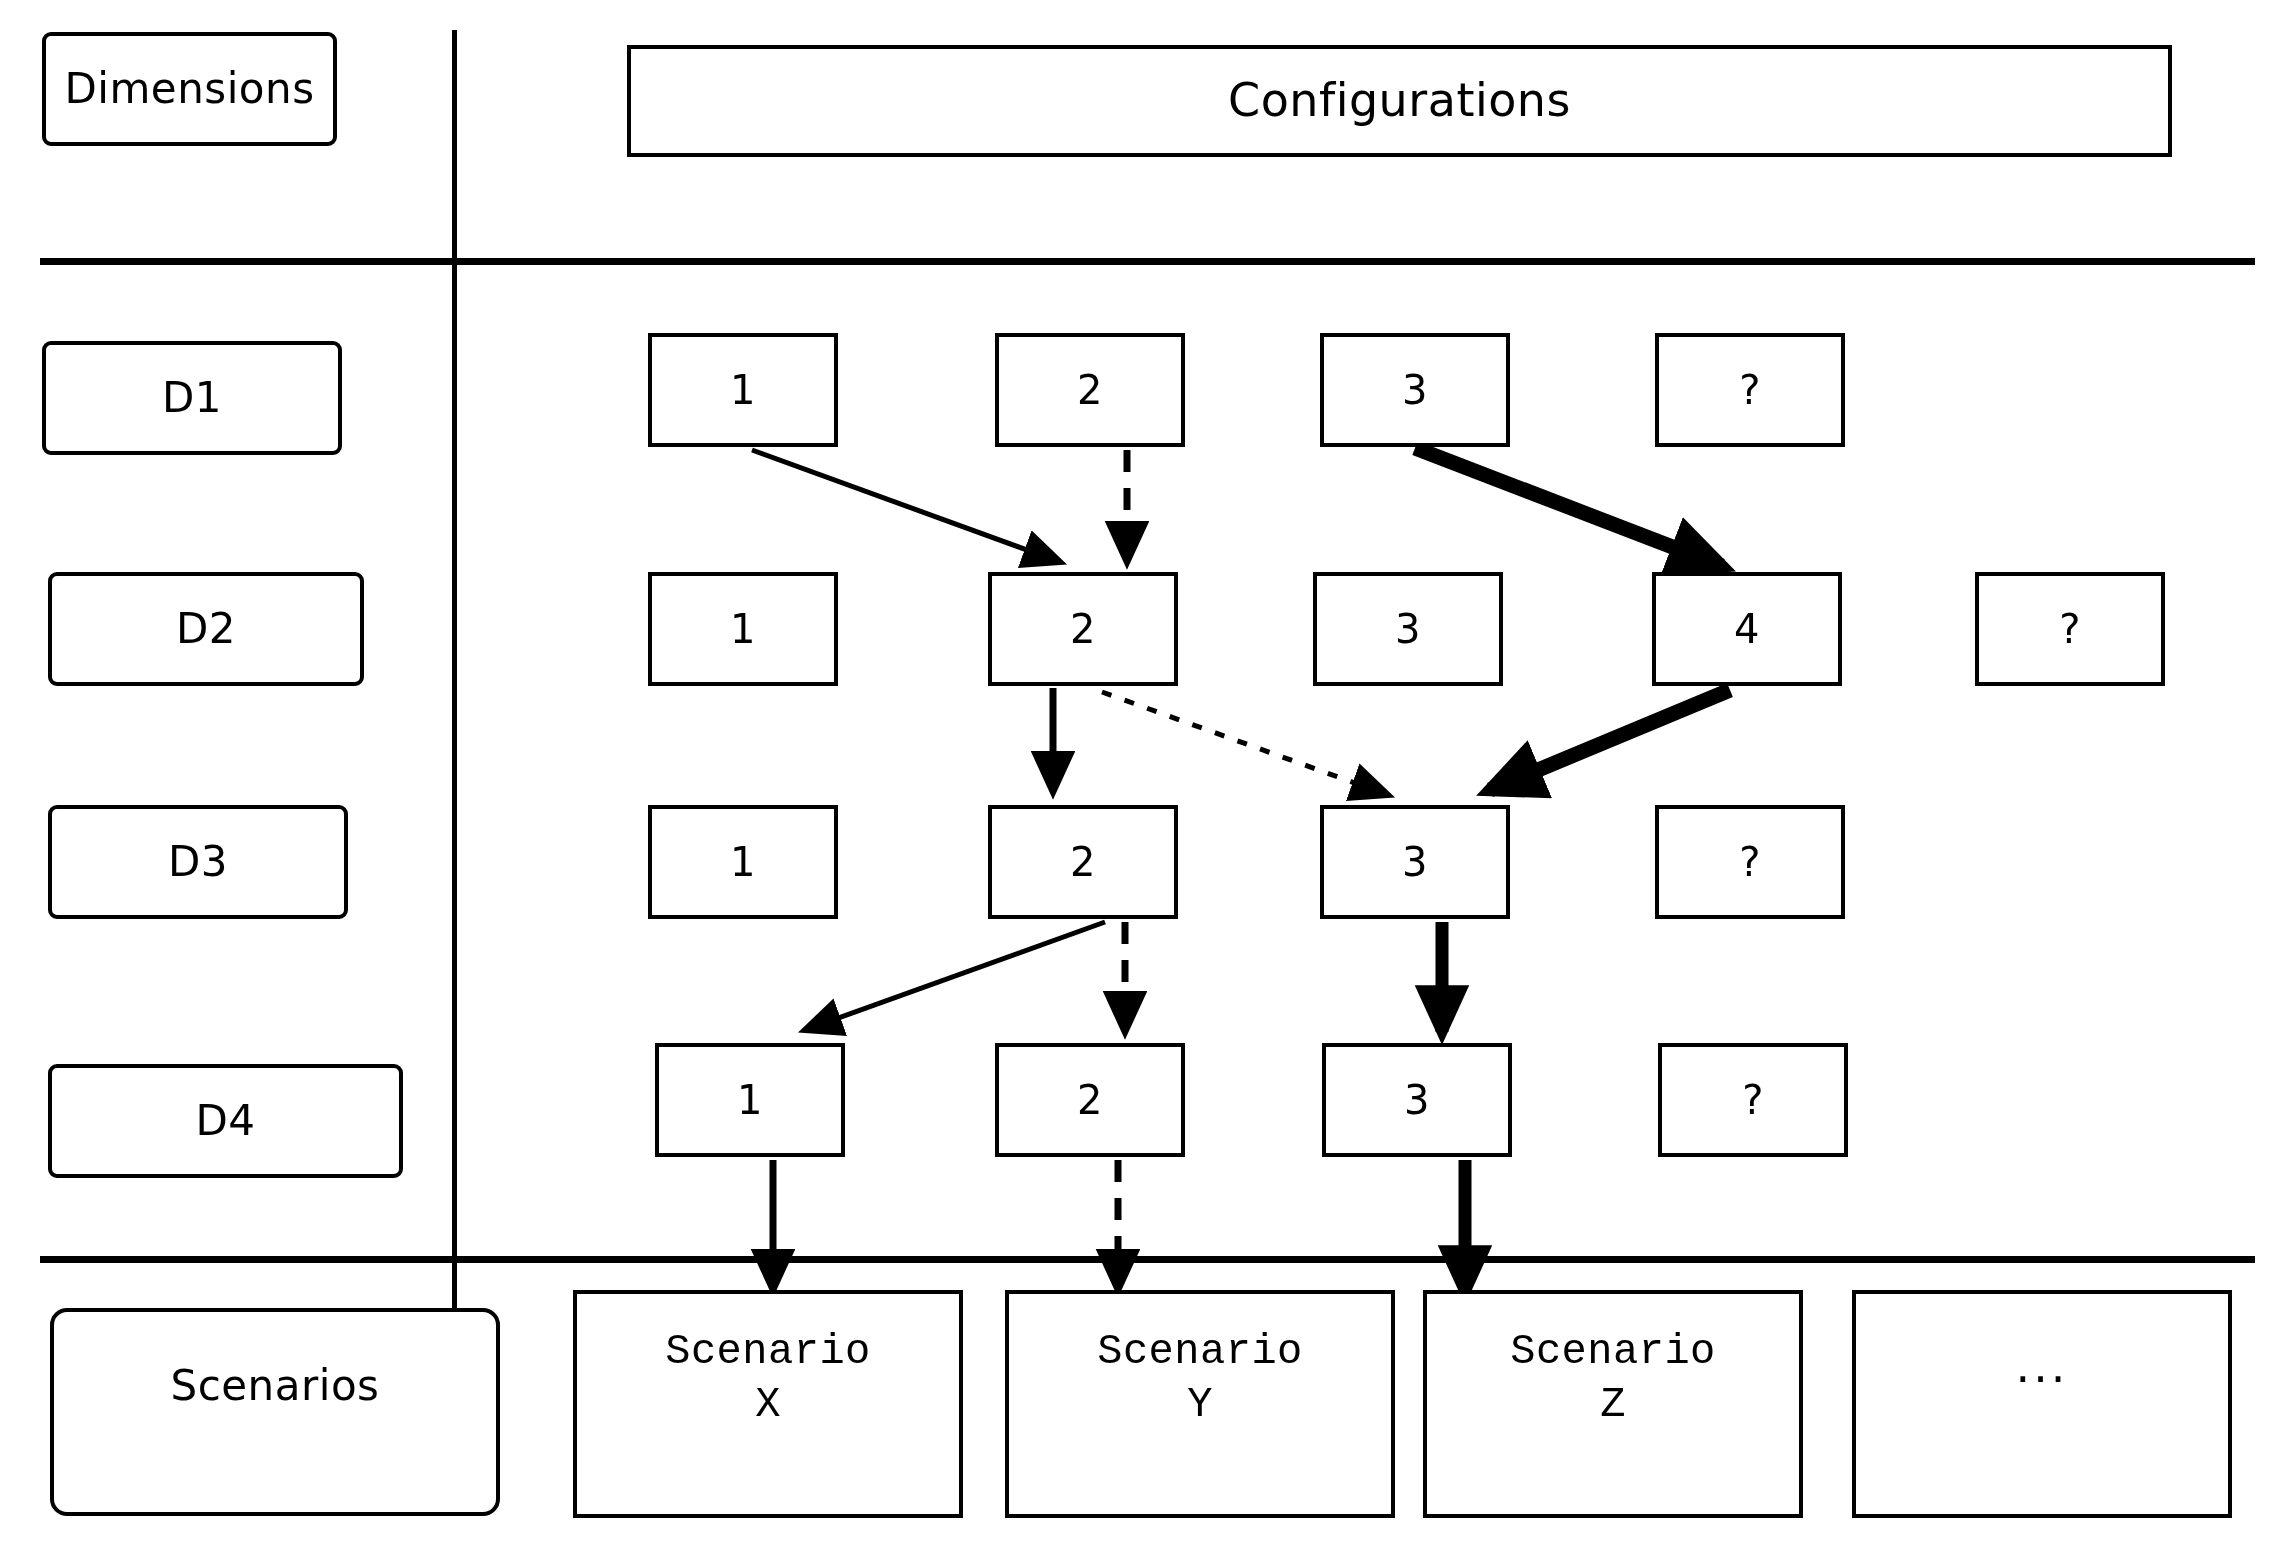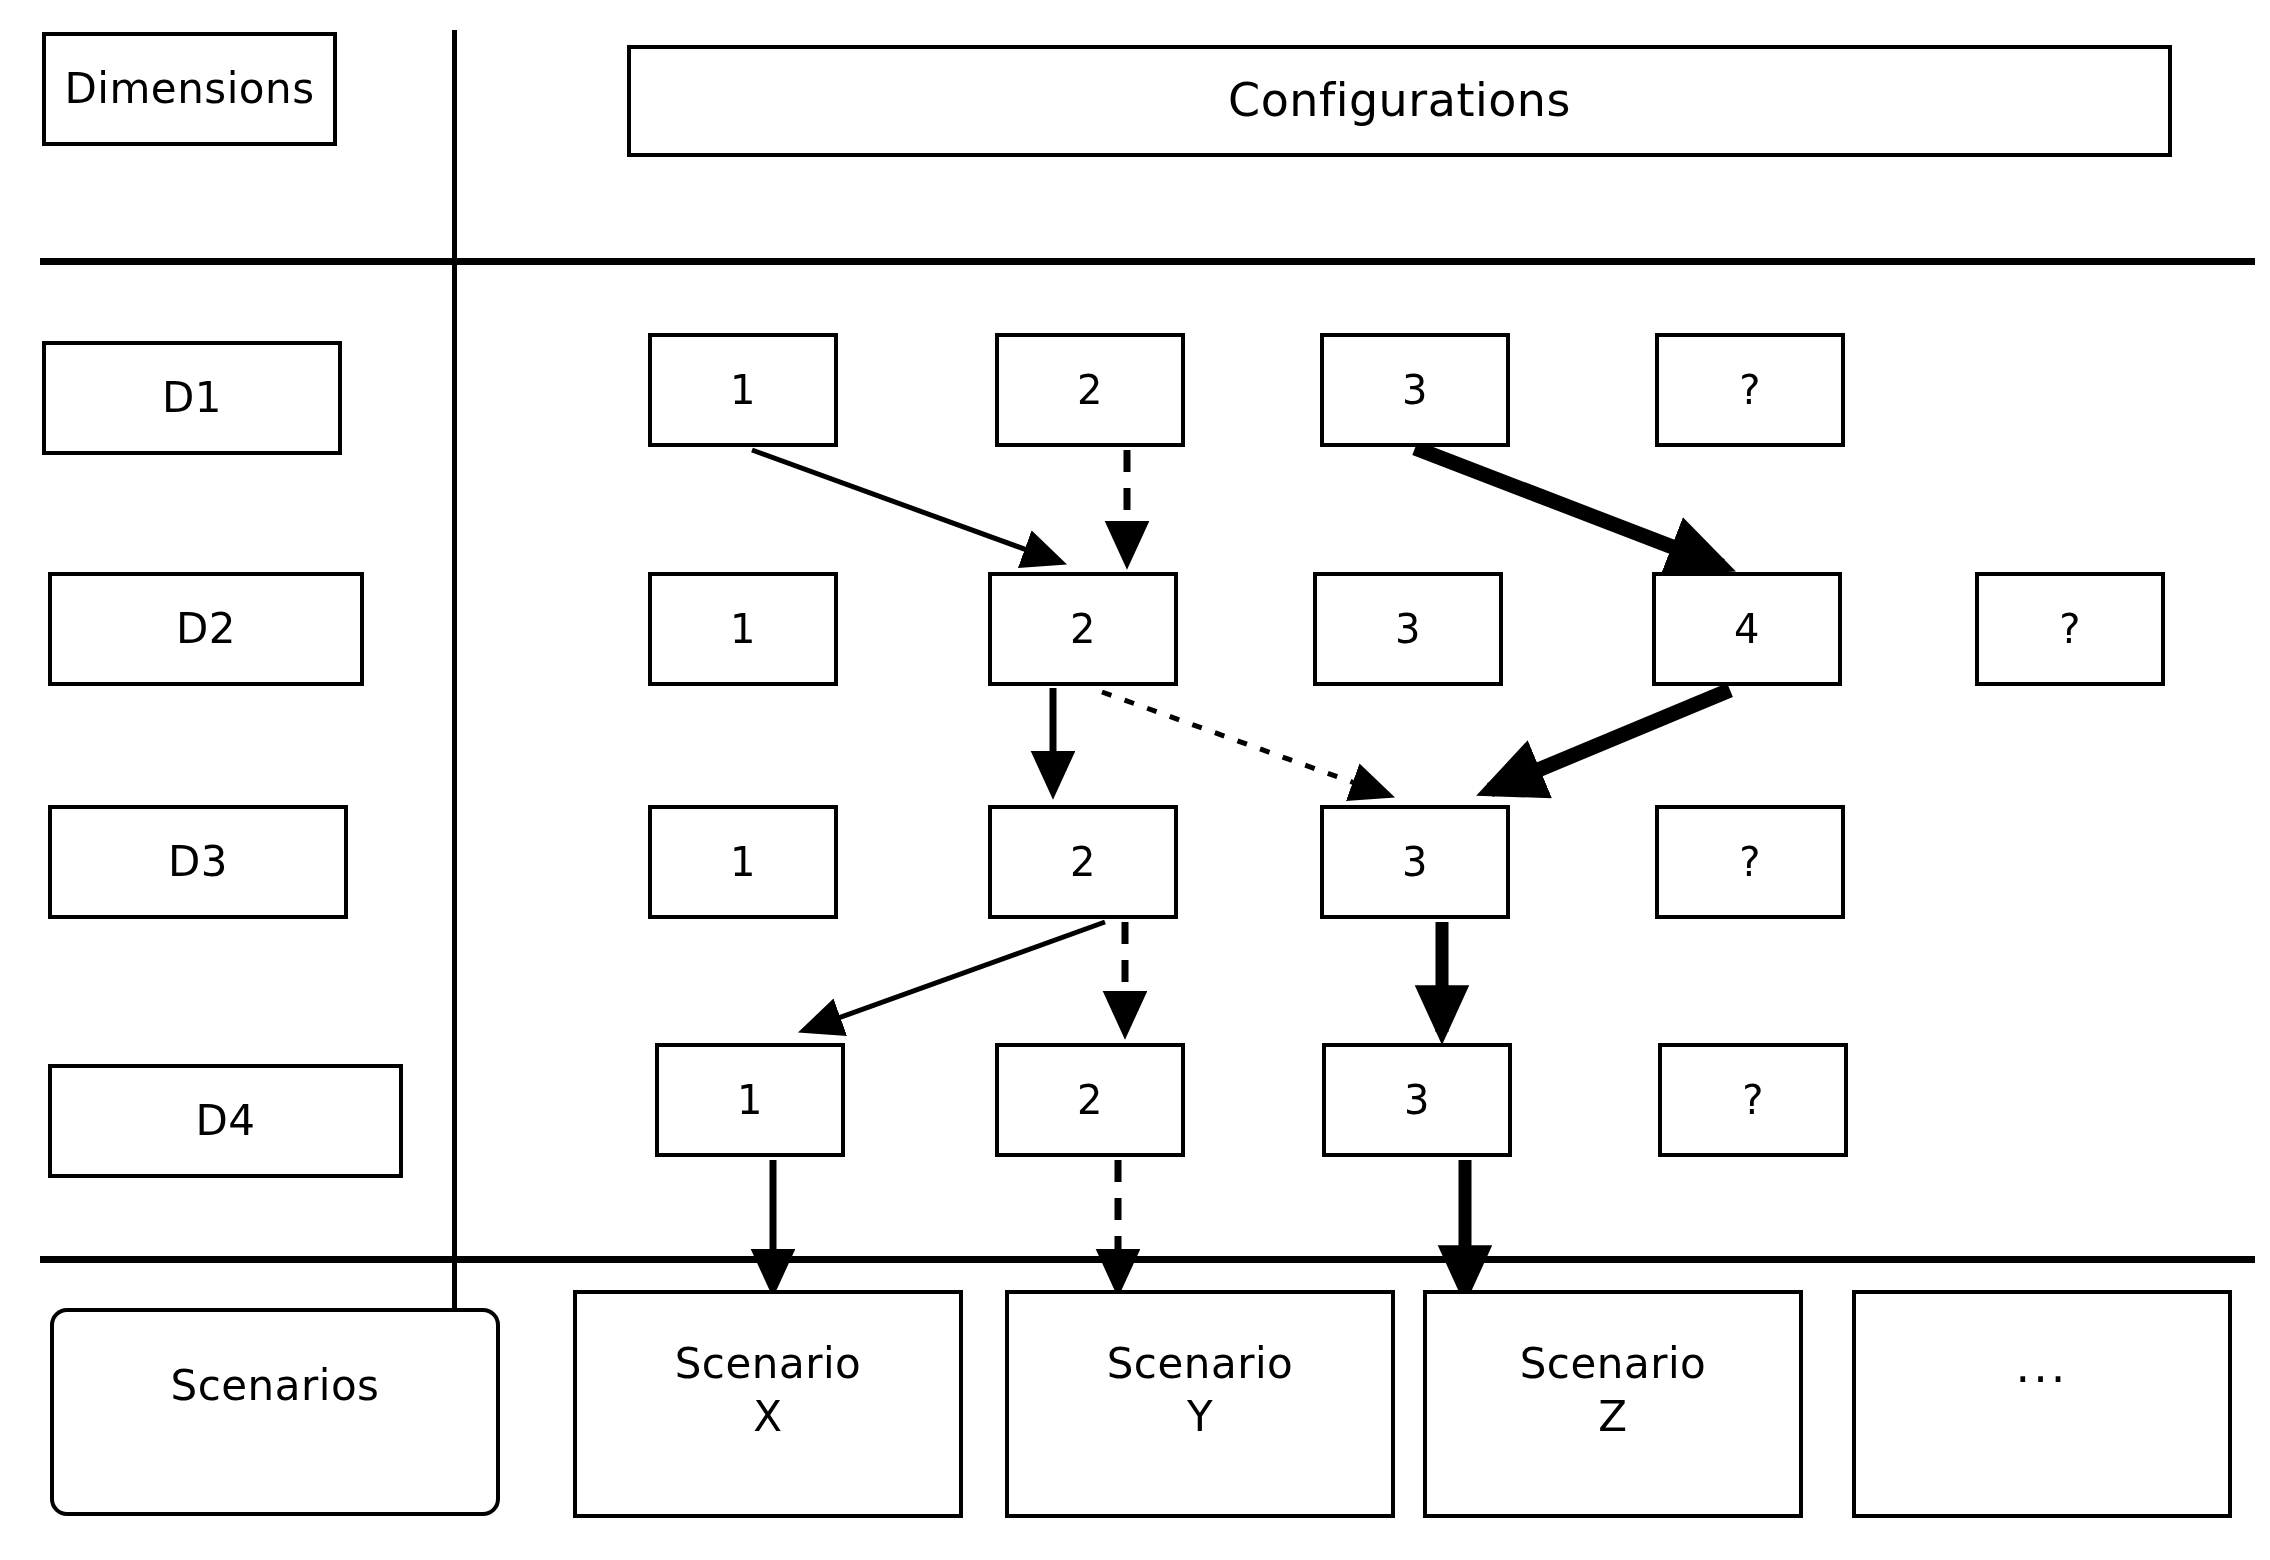--- a/index.html
+++ b/index.html
@@ -43,31 +43,33 @@
     letter-spacing: 0.5px;
     color: #000000;
     white-space: pre-line;
     z-index: 3;
   }
   .node.header {
     font-size: 46px;
   }
   .node.dim-label {
     font-size: 42px;
+    border-radius: 9px;
   }
   .node.scenario-label {
     font-size: 42px;
     align-items: flex-start;
     padding-top: 48px;
     border-radius: 17px;
   }
   .node.scenario {
     font-size: 42px;
     align-items: flex-start;
-    padding-top: 44px;
+    padding-top: 32px;
+    font-family: Liberation Mono, monospace;
   }
   .node.dots {
     font-size: 46px;
     align-items: flex-start;
     padding-top: 44px;
     letter-spacing: 3px;
   }
   .divider-h {
     position: absolute;
     background: #000000;

